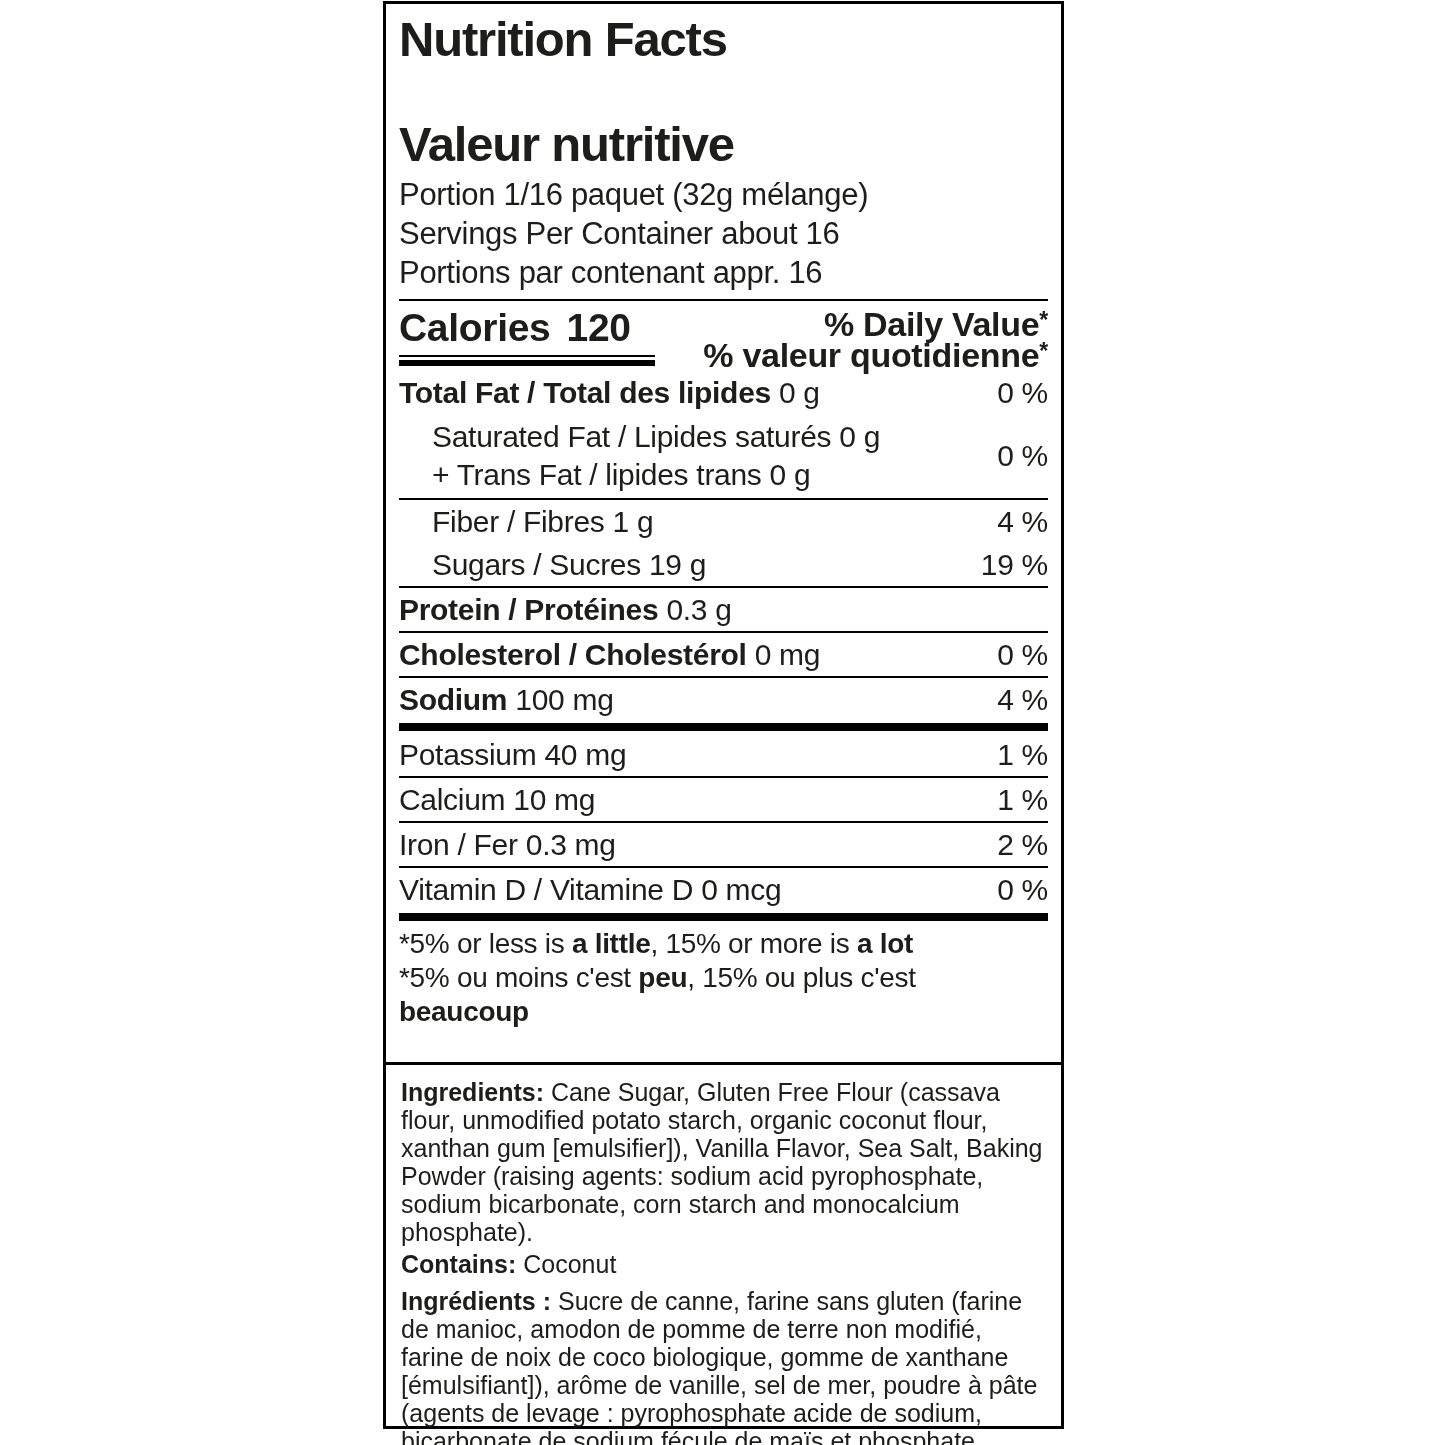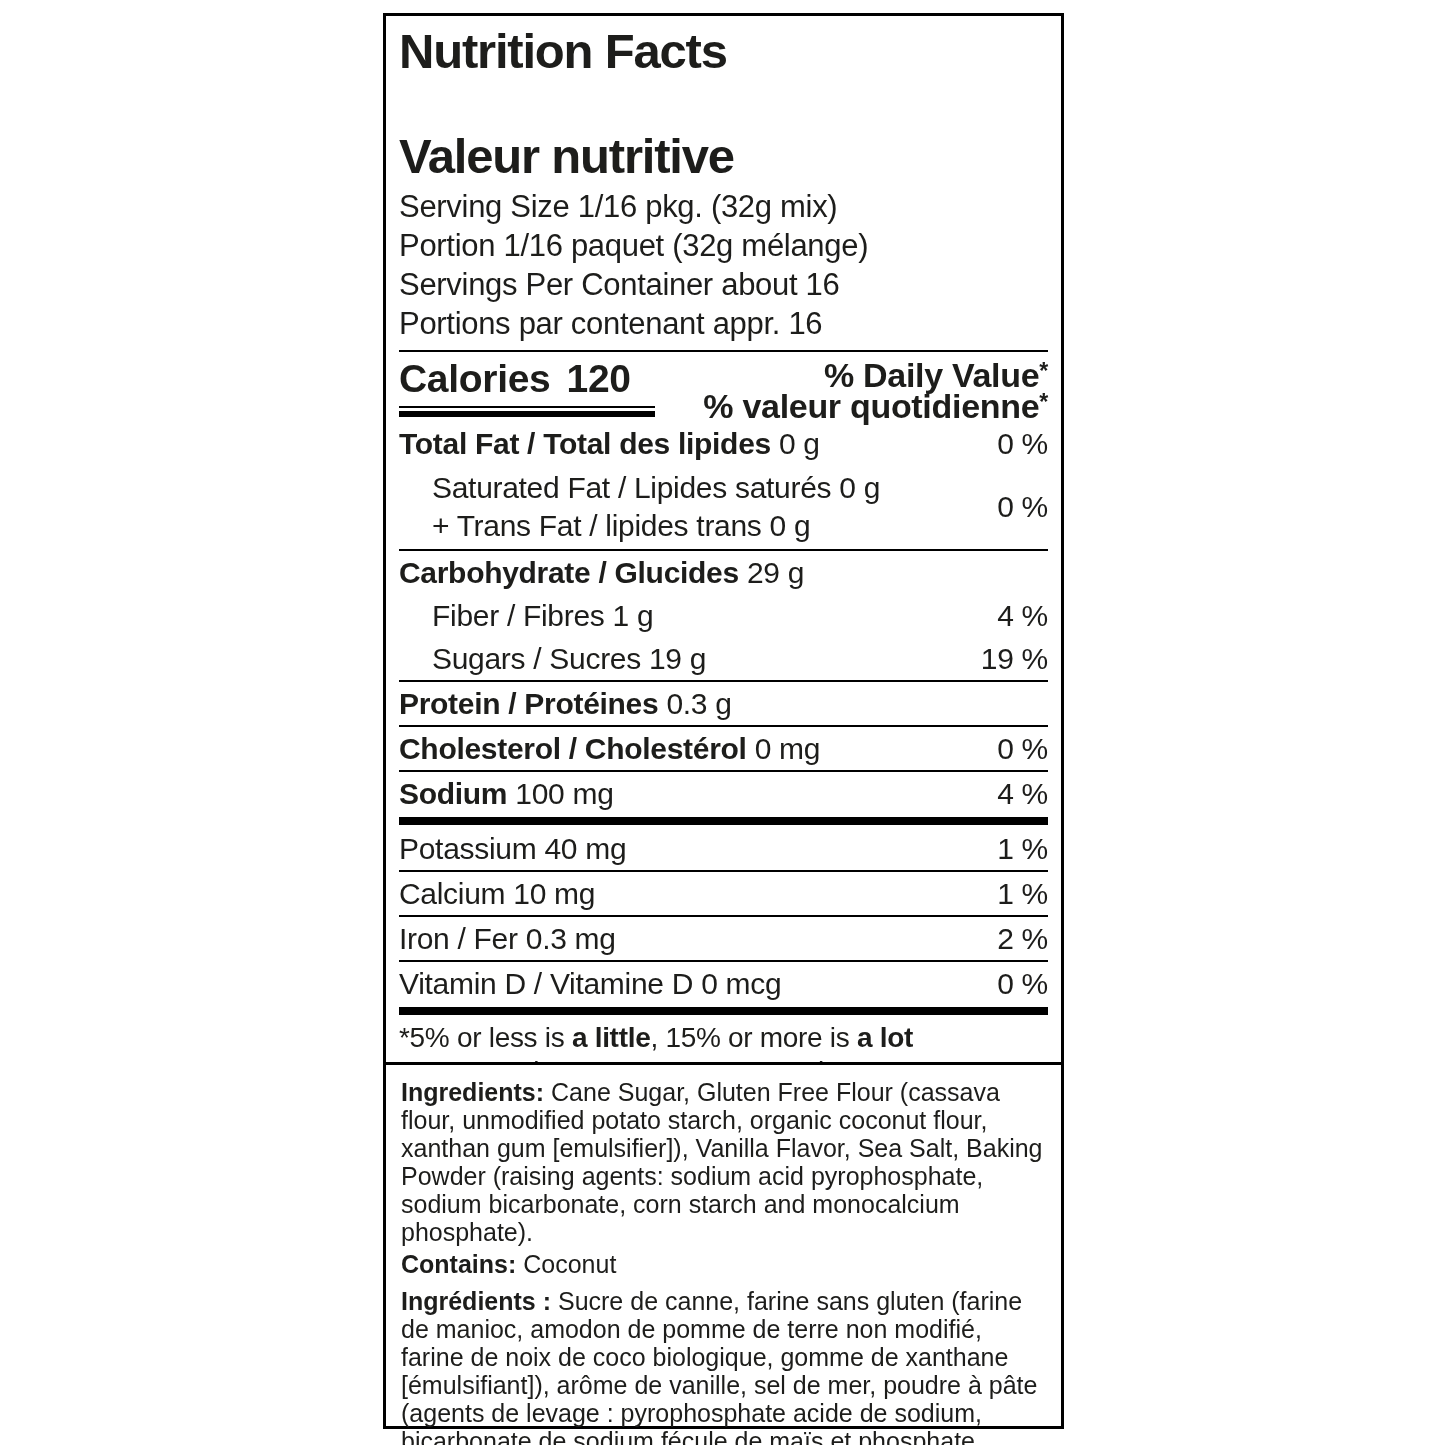--- a/index.html
+++ b/index.html
@@ -6,21 +6,21 @@
   body{
     width:1445px;height:1445px;background:#ffffff;position:relative;
     font-family:"Liberation Sans",sans-serif;color:#1d1d1b;
     -webkit-font-smoothing:antialiased;
   }
   .panel{
     position:absolute;left:383px;width:681px;box-sizing:border-box;
     border:3px solid #000;background:#fff;
   }
   
-  .nft{top:13px;height:1104px;padding:2px 13px 8px 13px;letter-spacing:-0.3px;}
+  .nft{top:1px;height:1104px;padding:2px 13px 8px 13px;letter-spacing:-0.3px;}
   .nft-title{margin:0;font-weight:bold;font-size:49px;letter-spacing:-1.2px;line-height:59px;padding-top:4px;}
   .nft-title.fr{line-height:62px;padding-top:0;margin-top:44px;}
   .serving-line{font-size:31px;line-height:39px;}
   .sep{height:2px;background:#000;margin-top:7px;}
   .cal-band{display:flex;justify-content:space-between;margin-top:5px;}
   .cal-text{font-size:39px;font-weight:bold;line-height:44px;}
   .cal-val{margin-left:16px;}
   .cal-rule{width:256px;margin-top:5px;}
   .cal-rule .thin{height:2px;background:#000;}
   .cal-rule .thick{height:6px;background:#000;margin-top:3px;}
@@ -44,21 +44,20 @@
   .ing b{font-weight:bold;}
 </style>
 </head>
 <body>
 
 <section class="panel nft">
   <h1 class="nft-title">Nutrition Facts</h1>
   <h2 class="nft-title fr">Valeur nutritive</h2>
 
   <div>
-    <div class="serving-line">Serving Size 1/16 pkg. (32g mix)</div>
     <div class="serving-line">Portion 1/16 paquet (32g mélange)</div>
     <div class="serving-line">Servings Per Container about 16</div>
     <div class="serving-line">Portions par contenant appr. 16</div>
   </div>
 
   <div class="sep"></div>
 
   <div class="cal-band">
     <div>
       <div class="cal-text"><span>Calories</span><span class="cal-val">120</span></div>
@@ -81,24 +80,20 @@
   <div class="row sub2">
     <div class="nm">
       <div>Saturated Fat / Lipides saturés 0 g</div>
       <div>+ Trans Fat / lipides trans 0 g</div>
     </div>
     <div class="dv">0 %</div>
   </div>
 
   <div class="hr"></div>
 
-  <div class="row">
-    <div class="nm"><span class="b">Carbohydrate / Glucides</span> <span>29 g</span></div>
-    <div class="dv"></div>
-  </div>
 
   <div class="row sub">
     <div class="nm"><span>Fiber / Fibres</span> <span>1 g</span></div>
     <div class="dv">4 %</div>
   </div>
 
   <div class="row sub">
     <div class="nm"><span>Sugars / Sucres</span> <span>19 g</span></div>
     <div class="dv">19 %</div>
   </div>

